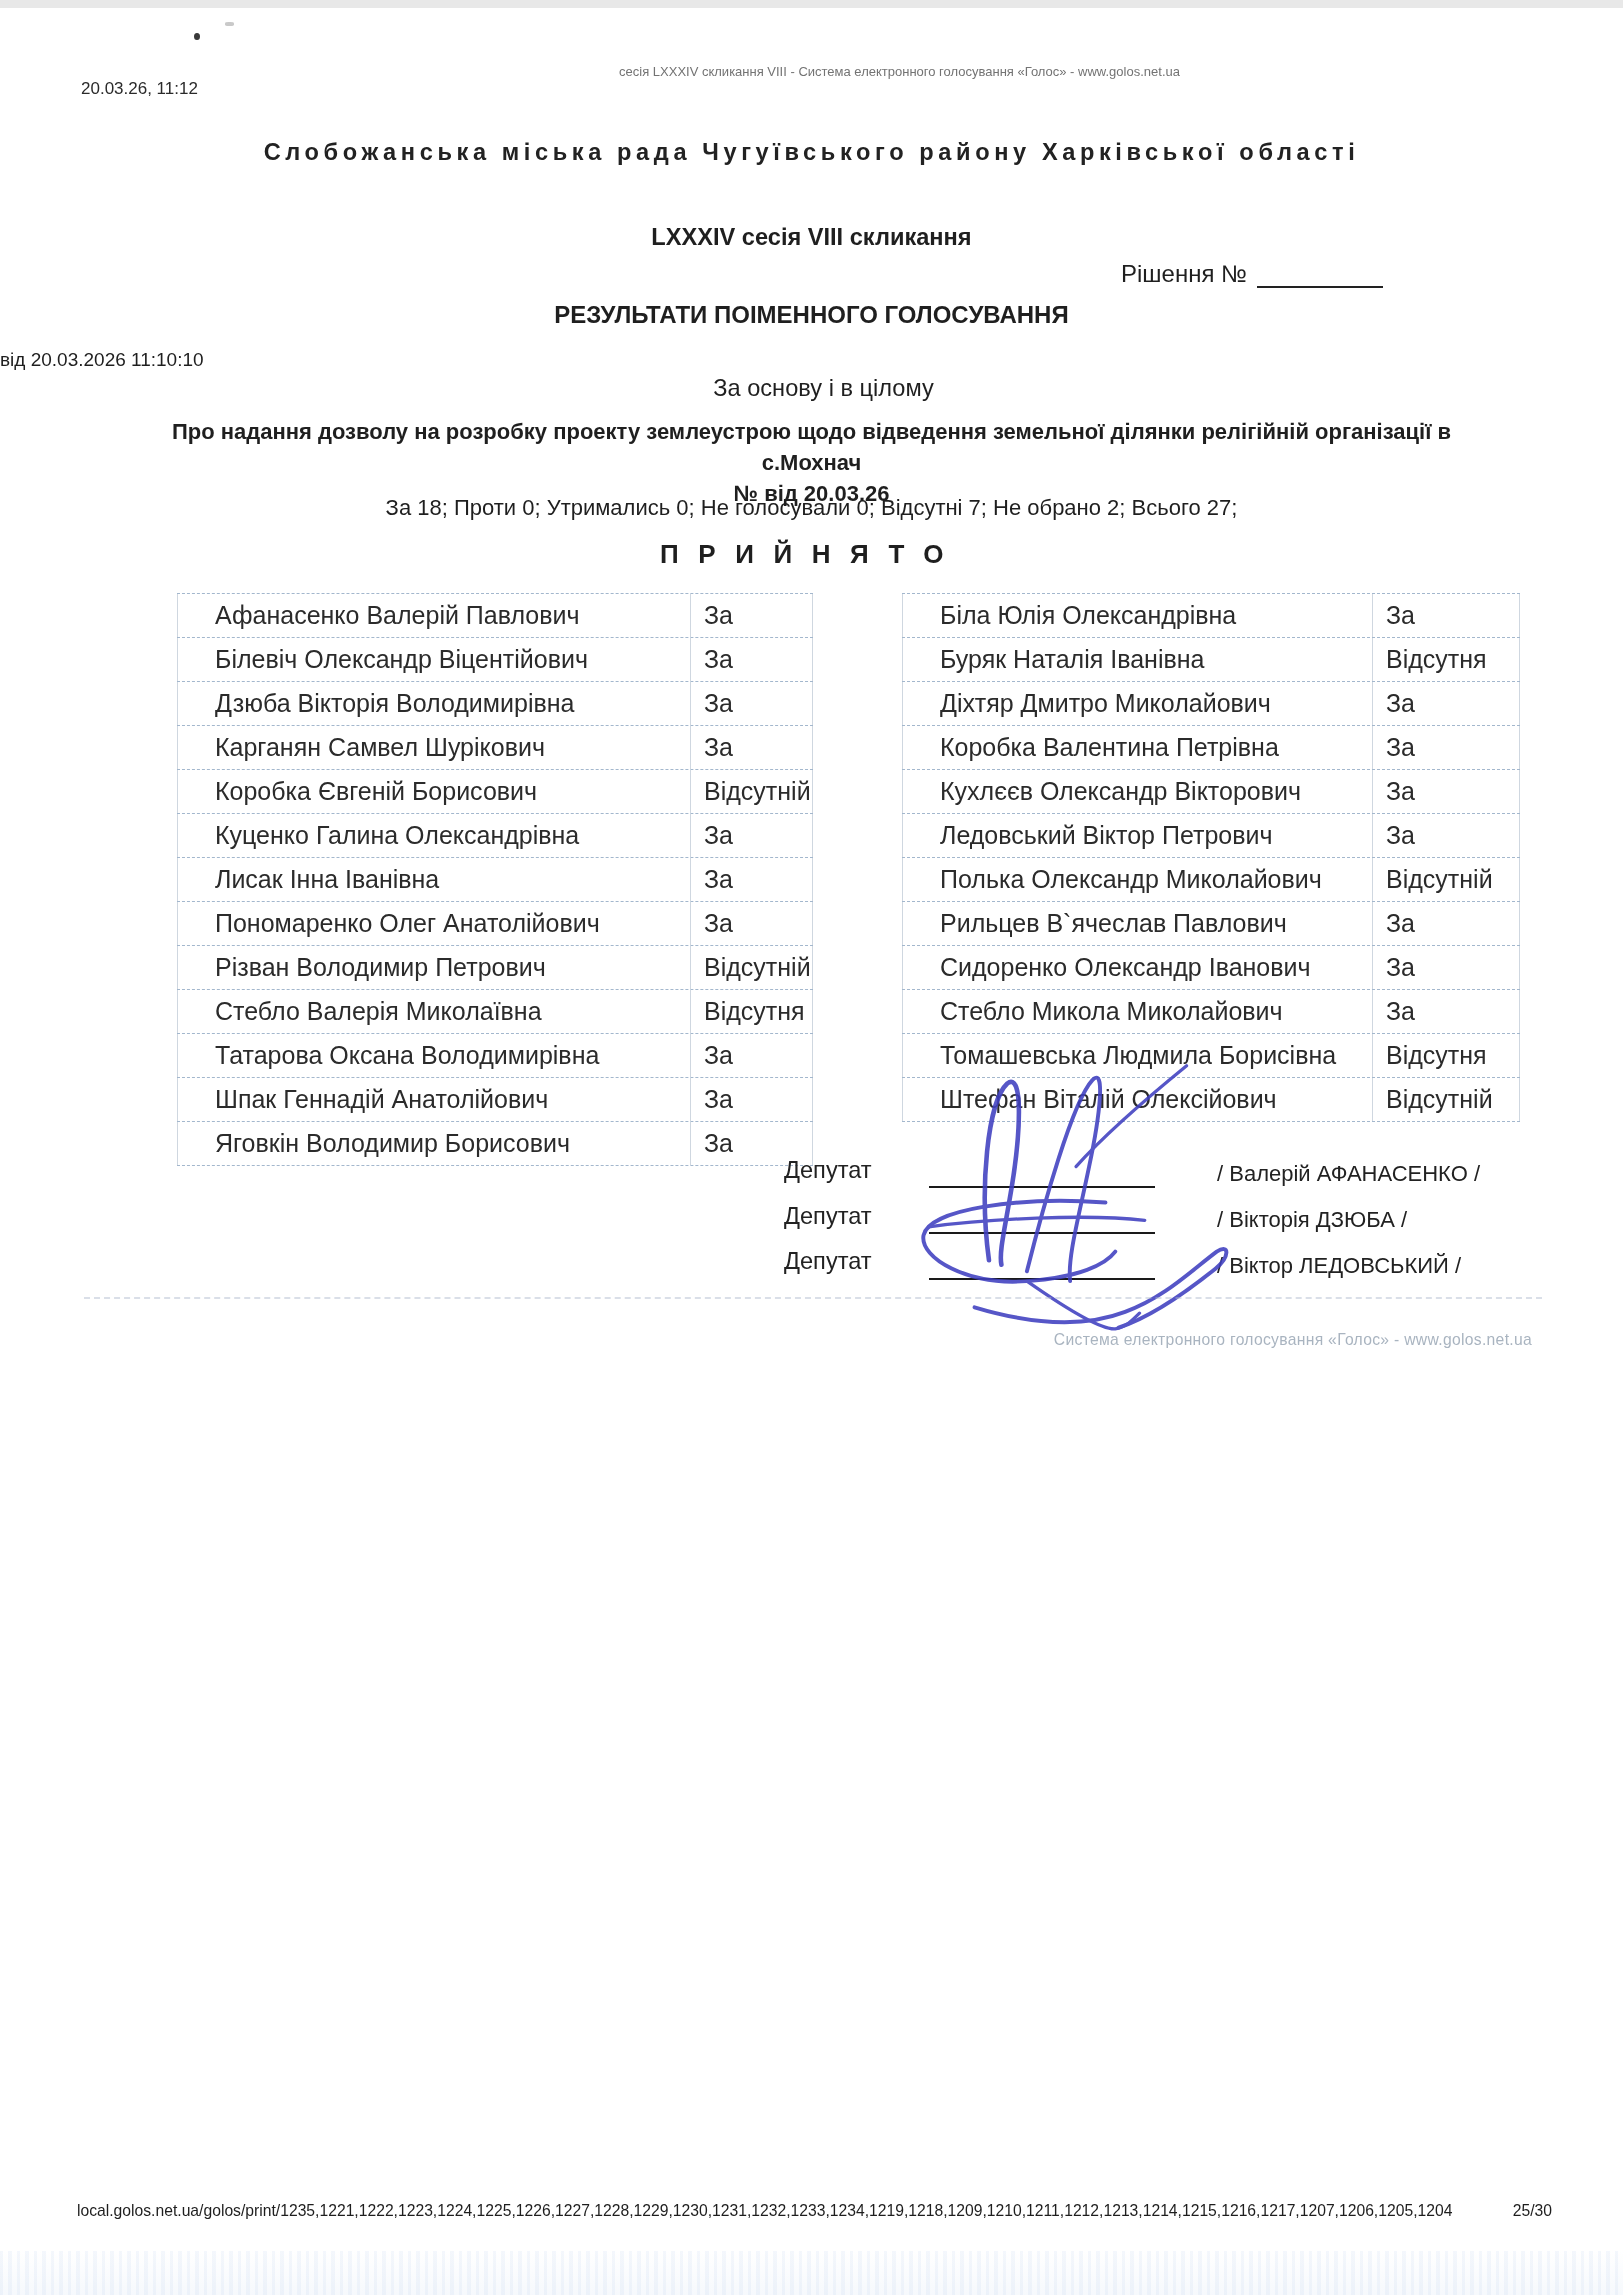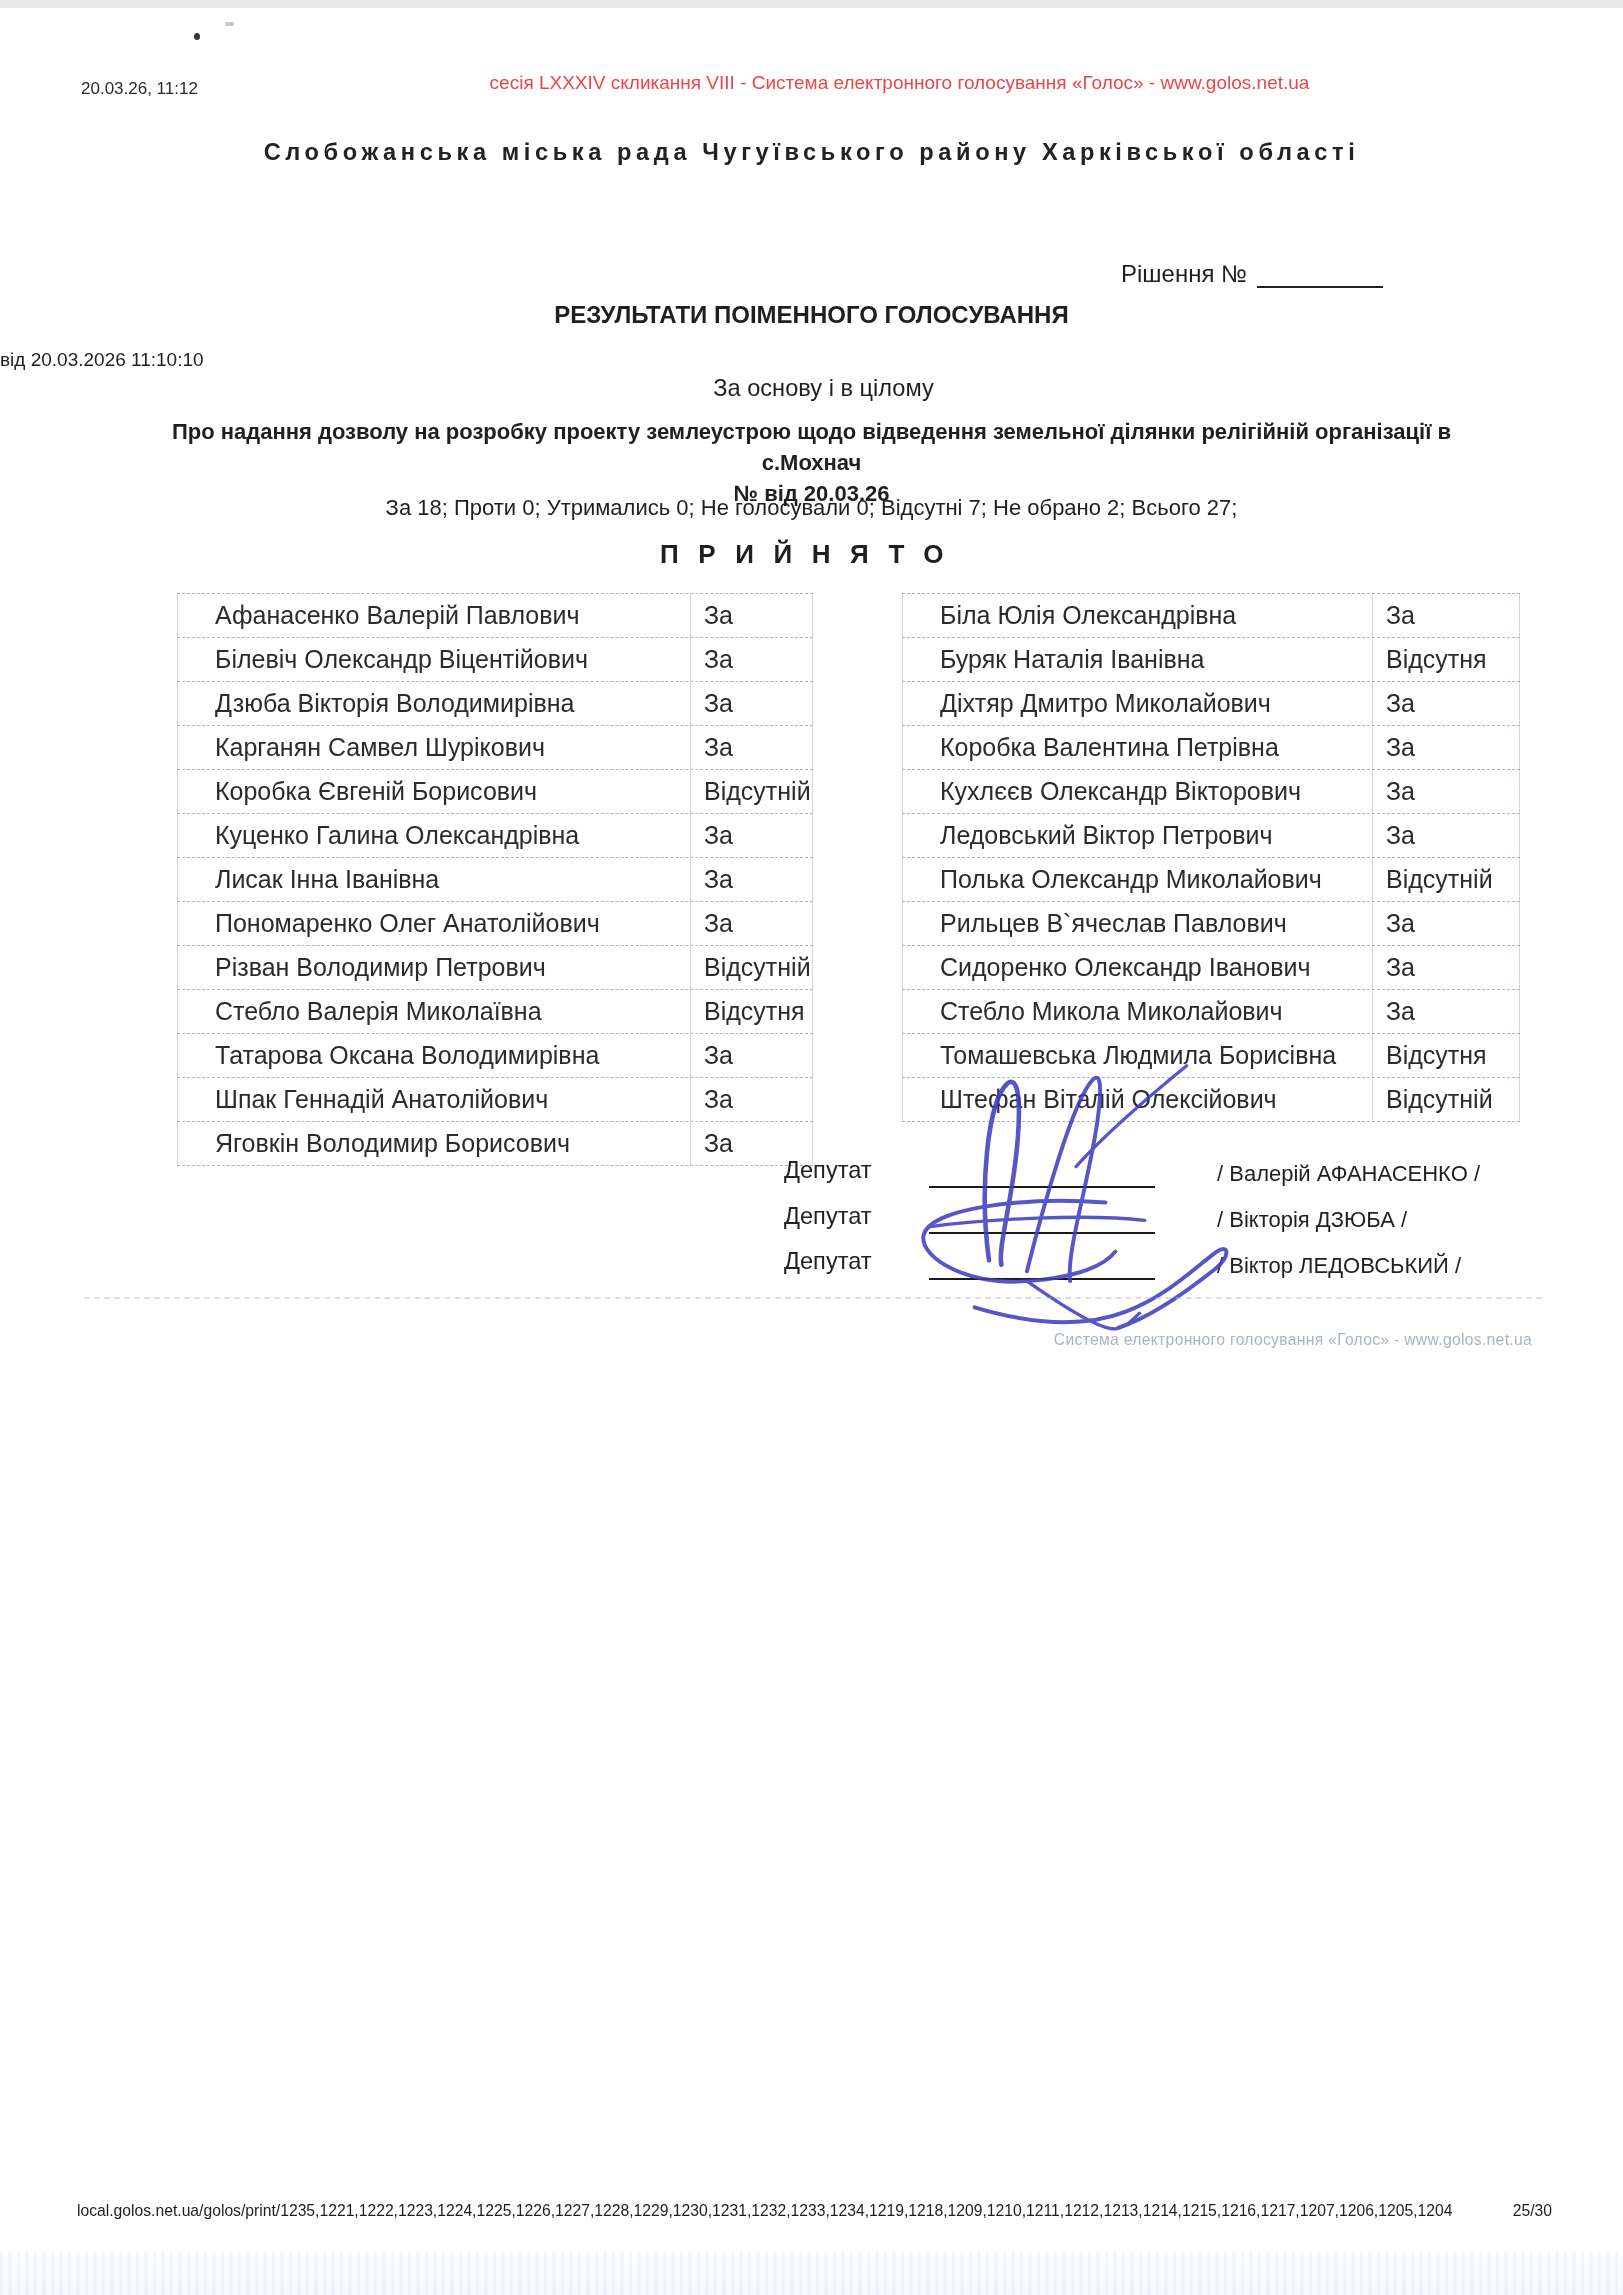--- a/index.html
+++ b/index.html
@@ -4,21 +4,21 @@
 <style>
   html,body{margin:0;padding:0;background:#e8e8e8;}
   .page{
     position:relative;width:1623px;height:2295px;background:#ffffff;
     font-family:"Liberation Sans", sans-serif;color:#1f1f1f;overflow:hidden;
     margin:8px auto;
   }
   .abs{position:absolute;}
   
   .meta-date{left:81px;top:71px;font-size:17px;color:#2a2a2a;}
-  .meta-center{left:50%;top:64px;transform:translateX(calc(-50% + 88px));font-size:19px;color:#ef4444;white-space:nowrap;}
+  .meta-center{left:50%;top:56px;transform:translateX(calc(-50% + 88px));font-size:13px;color:#737373;white-space:nowrap;}
   .speck1{left:194px;top:25px;width:5.9px;height:7.2px;background:#3a3a3a;border-radius:50%;}
   .speck2{left:225px;top:14.4px;width:9.2px;height:3.3px;background:#c9c9c9;border-radius:40%;}
   
   .council-title{left:0;top:131px;width:100%;text-align:center;font-size:23.6px;font-weight:bold;letter-spacing:4.6px;color:#222;}
   .session-line{left:0;top:216px;width:100%;text-align:center;font-size:23.6px;font-weight:bold;}
   .decision{left:1121px;top:252px;font-size:24px;white-space:nowrap;display:flex;align-items:flex-end;}
   .decision .blank-line{display:inline-block;width:126px;border-bottom:2.6px solid #222;height:26px;margin-left:10.5px;}
   .results-title{left:0;top:293px;width:100%;text-align:center;font-size:24px;font-weight:bold;}
   .dt-line{left:0;top:341px;width:100%;text-align:left;font-size:19px;}
   .basis-line{left:12px;top:367px;width:100%;text-align:center;font-size:23.6px;}
@@ -60,20 +60,21 @@
 
 <div class="page">
 
   <div class="abs speck1"></div>
   <div class="abs speck2"></div>
 
   <div class="abs meta-date">20.03.26, 11:12</div>
   <div class="abs meta-center">сесія LXXXIV скликання VIII - Система електронного голосування «Голос» - www.golos.net.ua</div>
 
   <div class="abs council-title">Слобожанська міська рада Чугуївського району Харківської області</div>
+  <div class="abs session-line">LXXXIV сесія VIII скликання</div>
 
   <div class="abs decision">
     <span>Рішення №</span>
     <span class="blank-line"></span>
   </div>
 
   <div class="abs results-title">РЕЗУЛЬТАТИ ПОІМЕННОГО ГОЛОСУВАННЯ</div>
   <div class="abs dt-line">від 20.03.2026 11:10:10</div>
   <div class="abs basis-line">За основу і в цілому</div>
 

